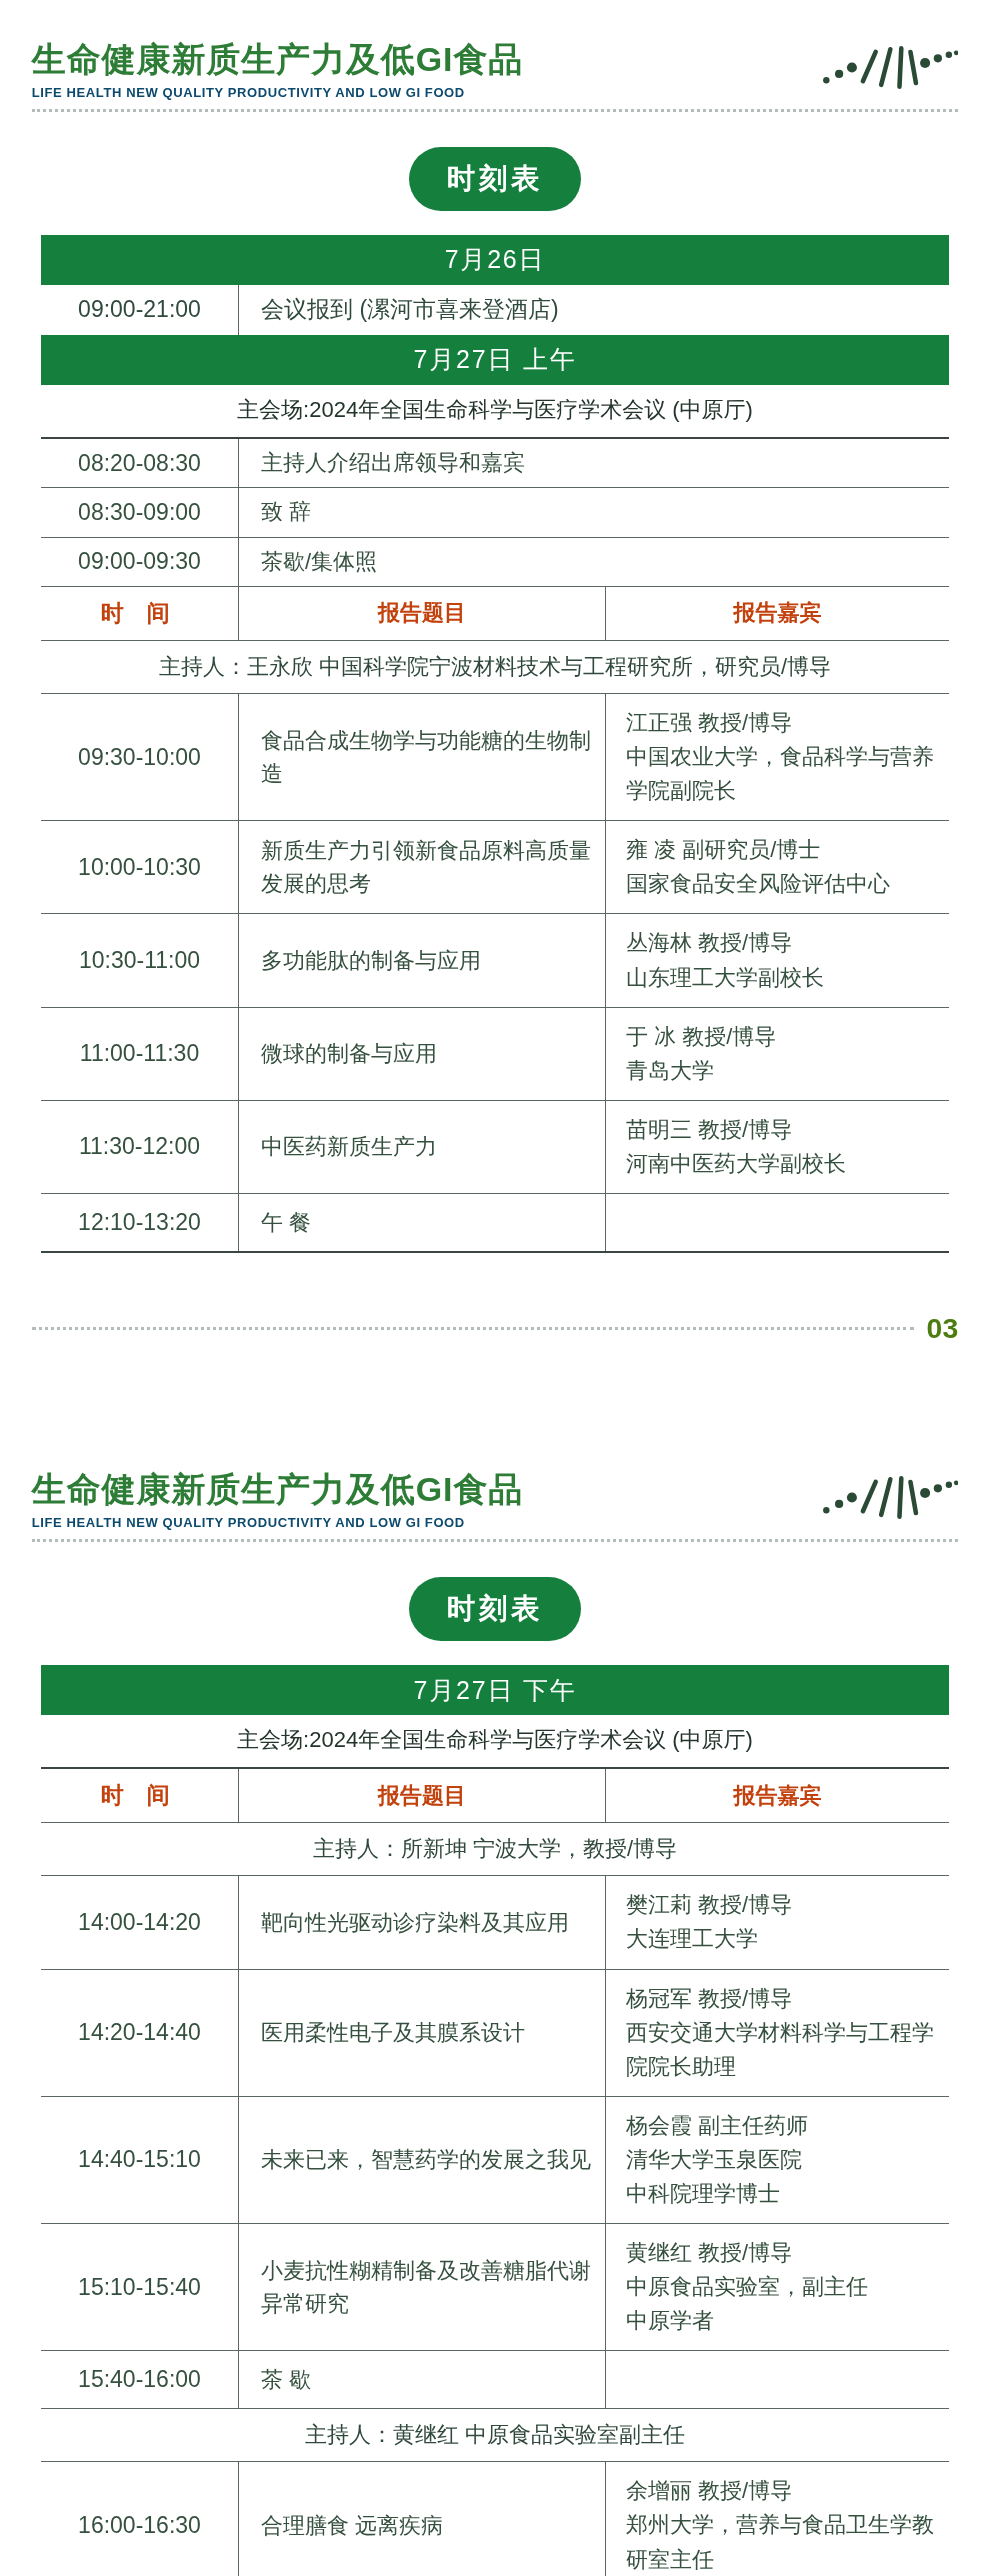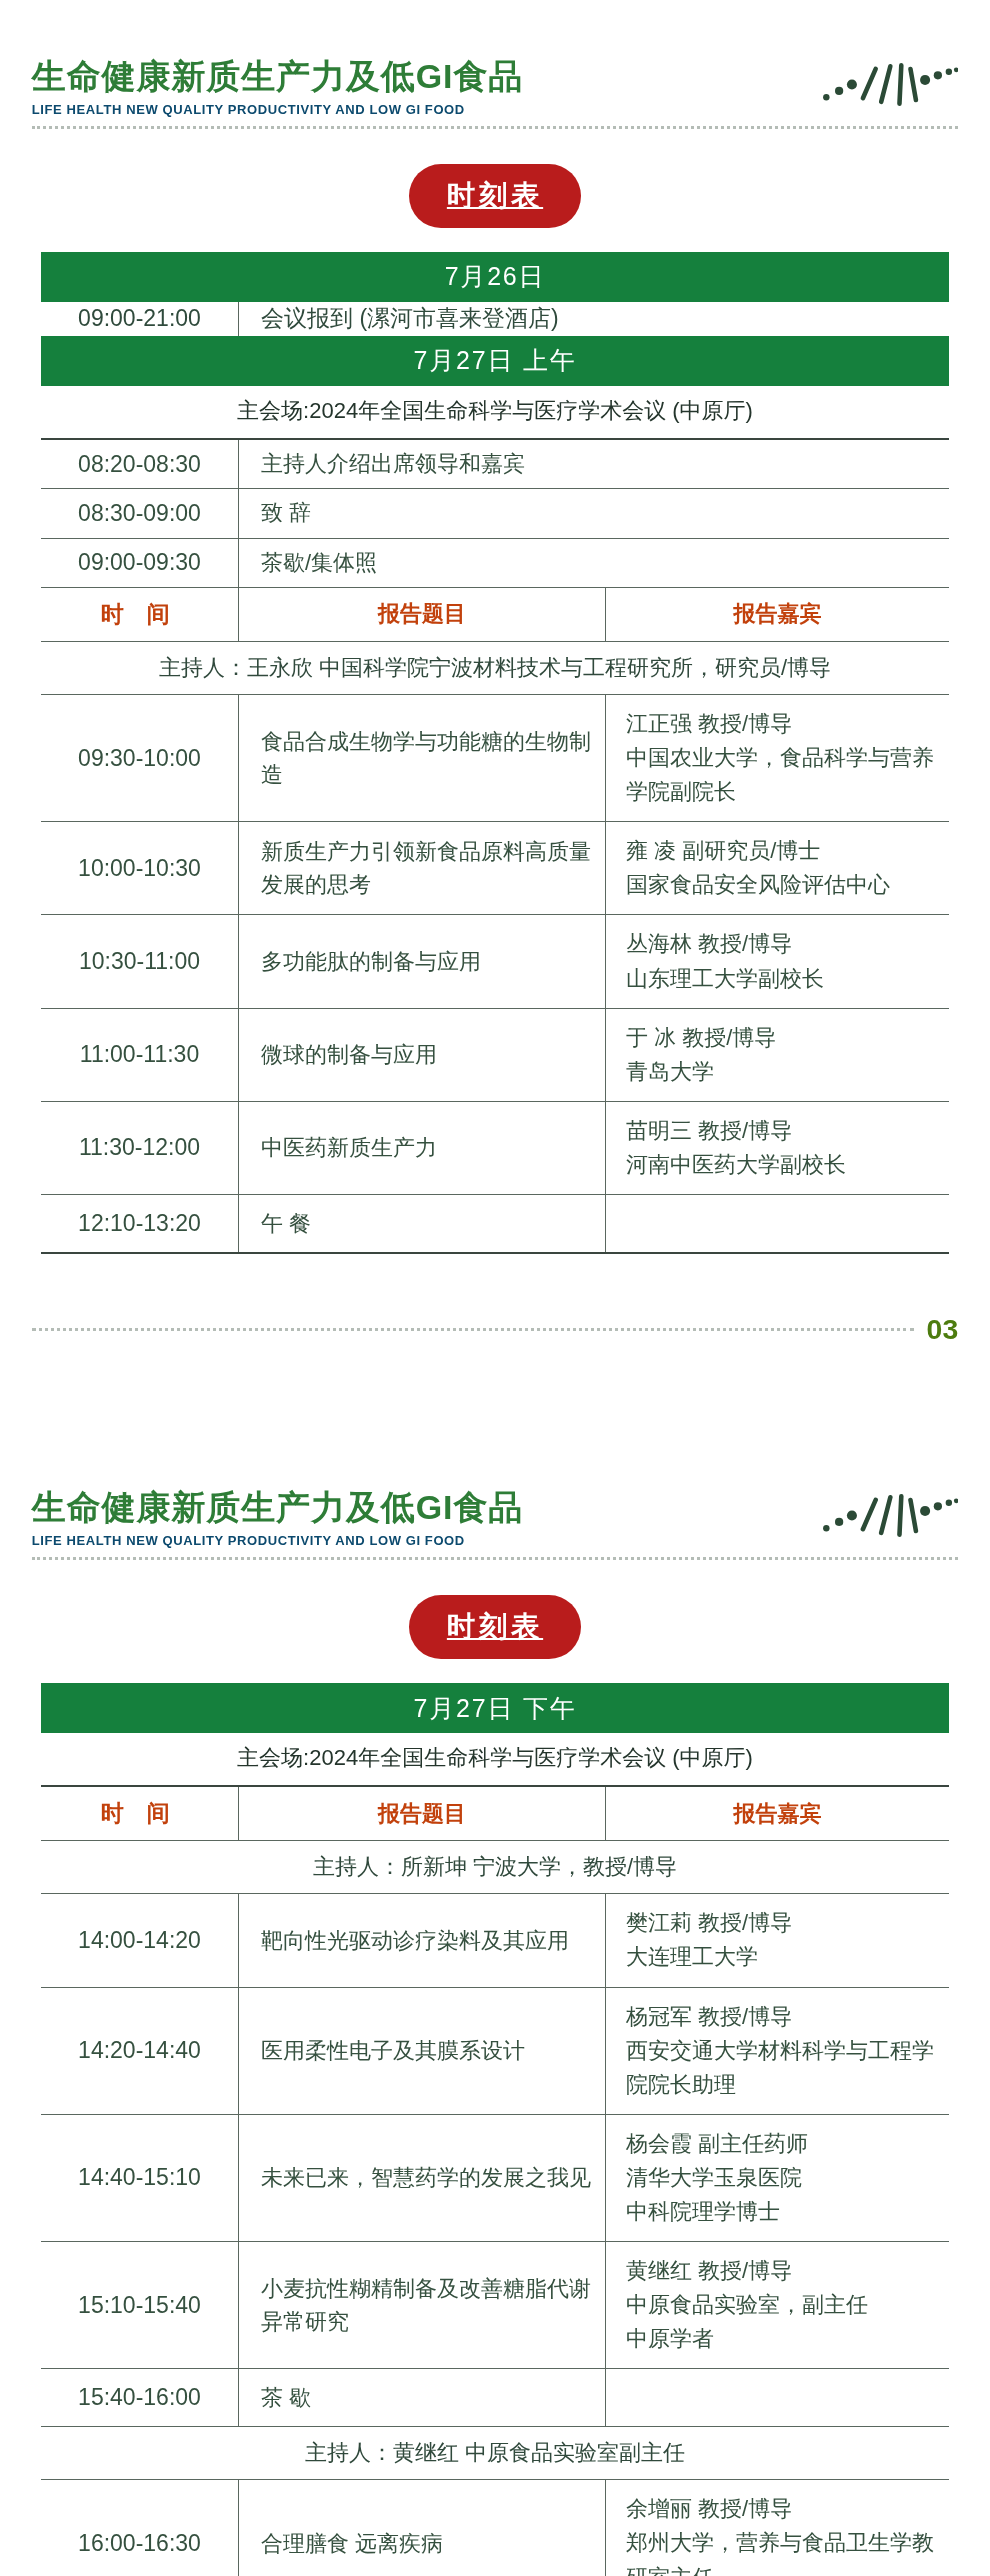--- a/index.html
+++ b/index.html
@@ -6,36 +6,36 @@
   html,body{margin:0;padding:0;}
   body{
     width:990px;min-height:2576px;background:#ffffff;
     font-family:"Liberation Sans","DejaVu Sans",sans-serif;
     color:#35503f;
   }
   .page{padding:0 41px;}
   .page2{margin-top:88px;}
 
   
-  .brand{display:flex;justify-content:space-between;align-items:flex-end;padding-top:56px;margin:0 -9.2px;}
+  .brand{display:flex;justify-content:space-between;align-items:flex-end;padding-top:39px;margin:0 -9.2px;}
   .brand h1{margin:0;font-size:34px;font-weight:bold;color:#2e7d37;letter-spacing:0.9px;line-height:1.1;}
   .brand-en{font-size:13px;font-weight:bold;color:#0c4a6e;letter-spacing:0.6px;margin-top:6.4px;}
   .dna{width:139px;height:57px;flex:none;margin-bottom:3.7px;}
   .dotted{border:none;border-top:3.7px dotted #b4bcb6;margin:9.2px -9.2px 0;height:0;}
 
   
-  .badge{width:172px;height:64px;margin:35px auto 24px;background:#b91c1c;border-radius:32px;
-         color:#fff;font-size:28.4px;font-weight:bold;display:flex;align-items:center;justify-content:center;letter-spacing:3.7px;text-decoration:underline;}
+  .badge{width:172px;height:64px;margin:35px auto 24px;background:#15803d;border-radius:32px;
+         color:#fff;font-size:28.4px;font-weight:bold;display:flex;align-items:center;justify-content:center;letter-spacing:3.7px;}
 
   
   .banner{height:50px;background:#15803d;color:#ffffff;font-size:25px;font-weight:normal;
           display:flex;align-items:center;justify-content:center;letter-spacing:1.8px;}
 
   
-  .day1-row{display:flex;align-items:stretch;height:34px;font-size:23px;color:#2f4a3c;}
+  .day1-row{display:flex;align-items:stretch;height:50px;font-size:23px;color:#2f4a3c;}
   .c-time{flex:0 0 197px;display:flex;align-items:center;justify-content:center;text-align:center;}
   .c-span{flex:1;border-left:1.8px solid #5a675f;display:flex;align-items:center;padding-left:22px;}
 
   .venue{padding:10px 0 12px;text-align:center;font-size:22px;color:#24352c;}
 
   
   .tbl{border-top:2.8px solid #3a463f;border-bottom:2.8px solid #3a463f;font-size:22px;}
   .trow{display:flex;border-bottom:1.8px solid #5a675f;}
   .trow:last-child{border-bottom:none;}
   .trow .c-time{font-size:23px;padding:9.2px 3.7px;}

